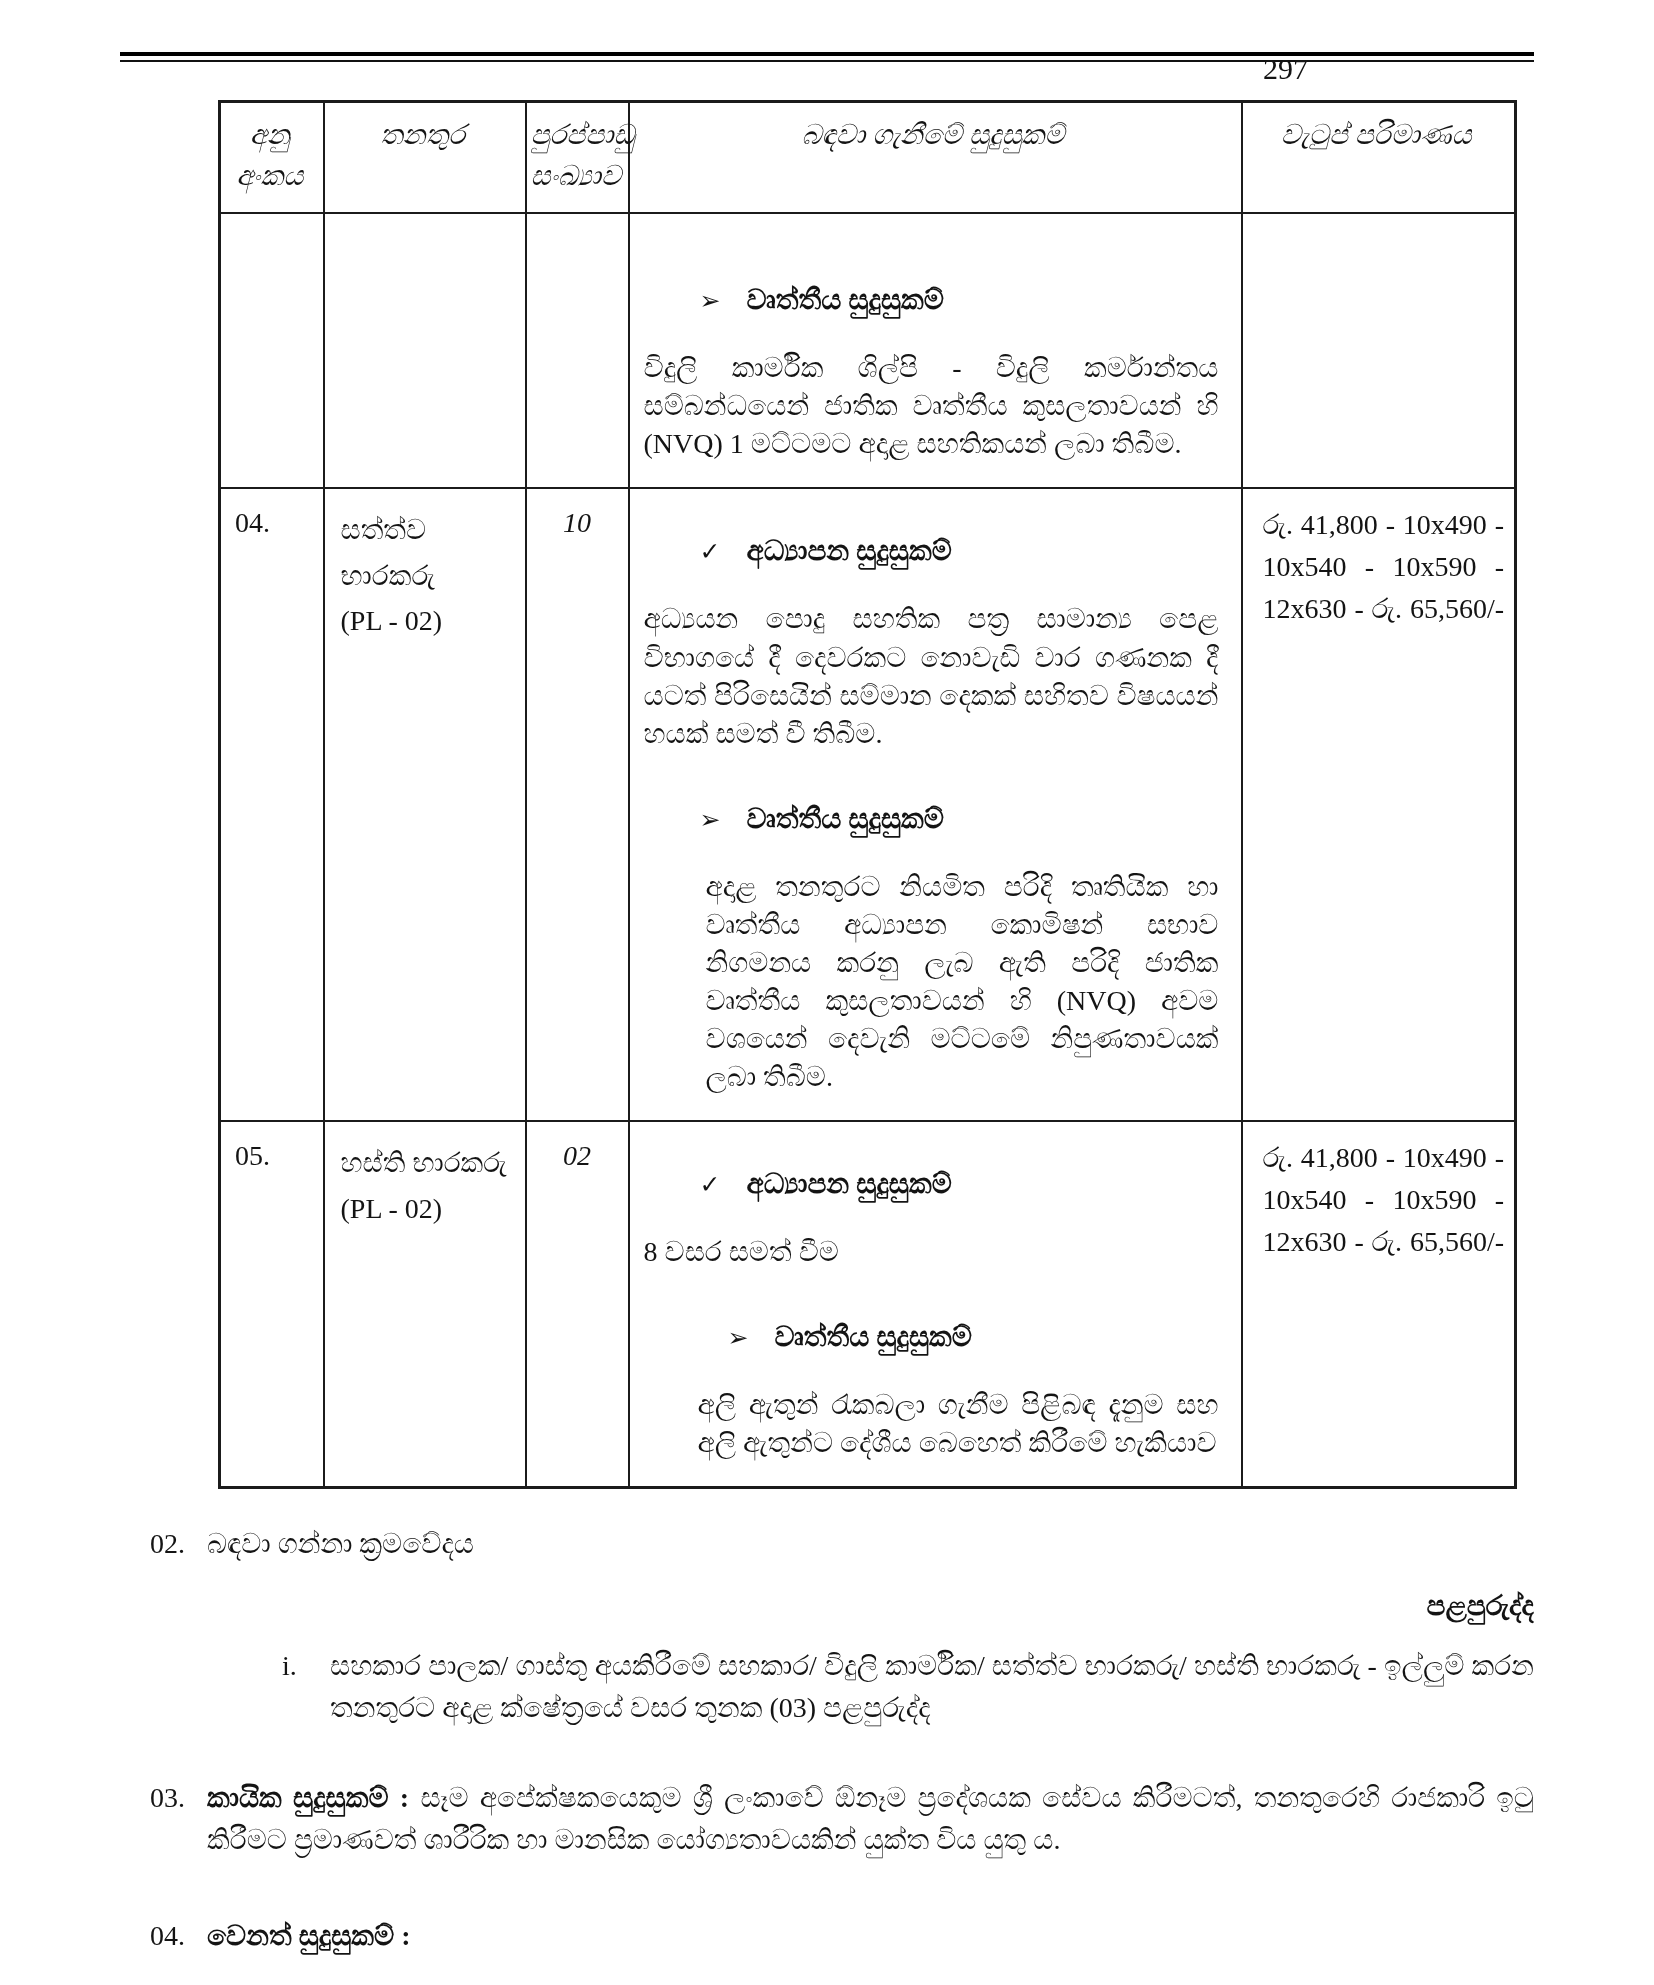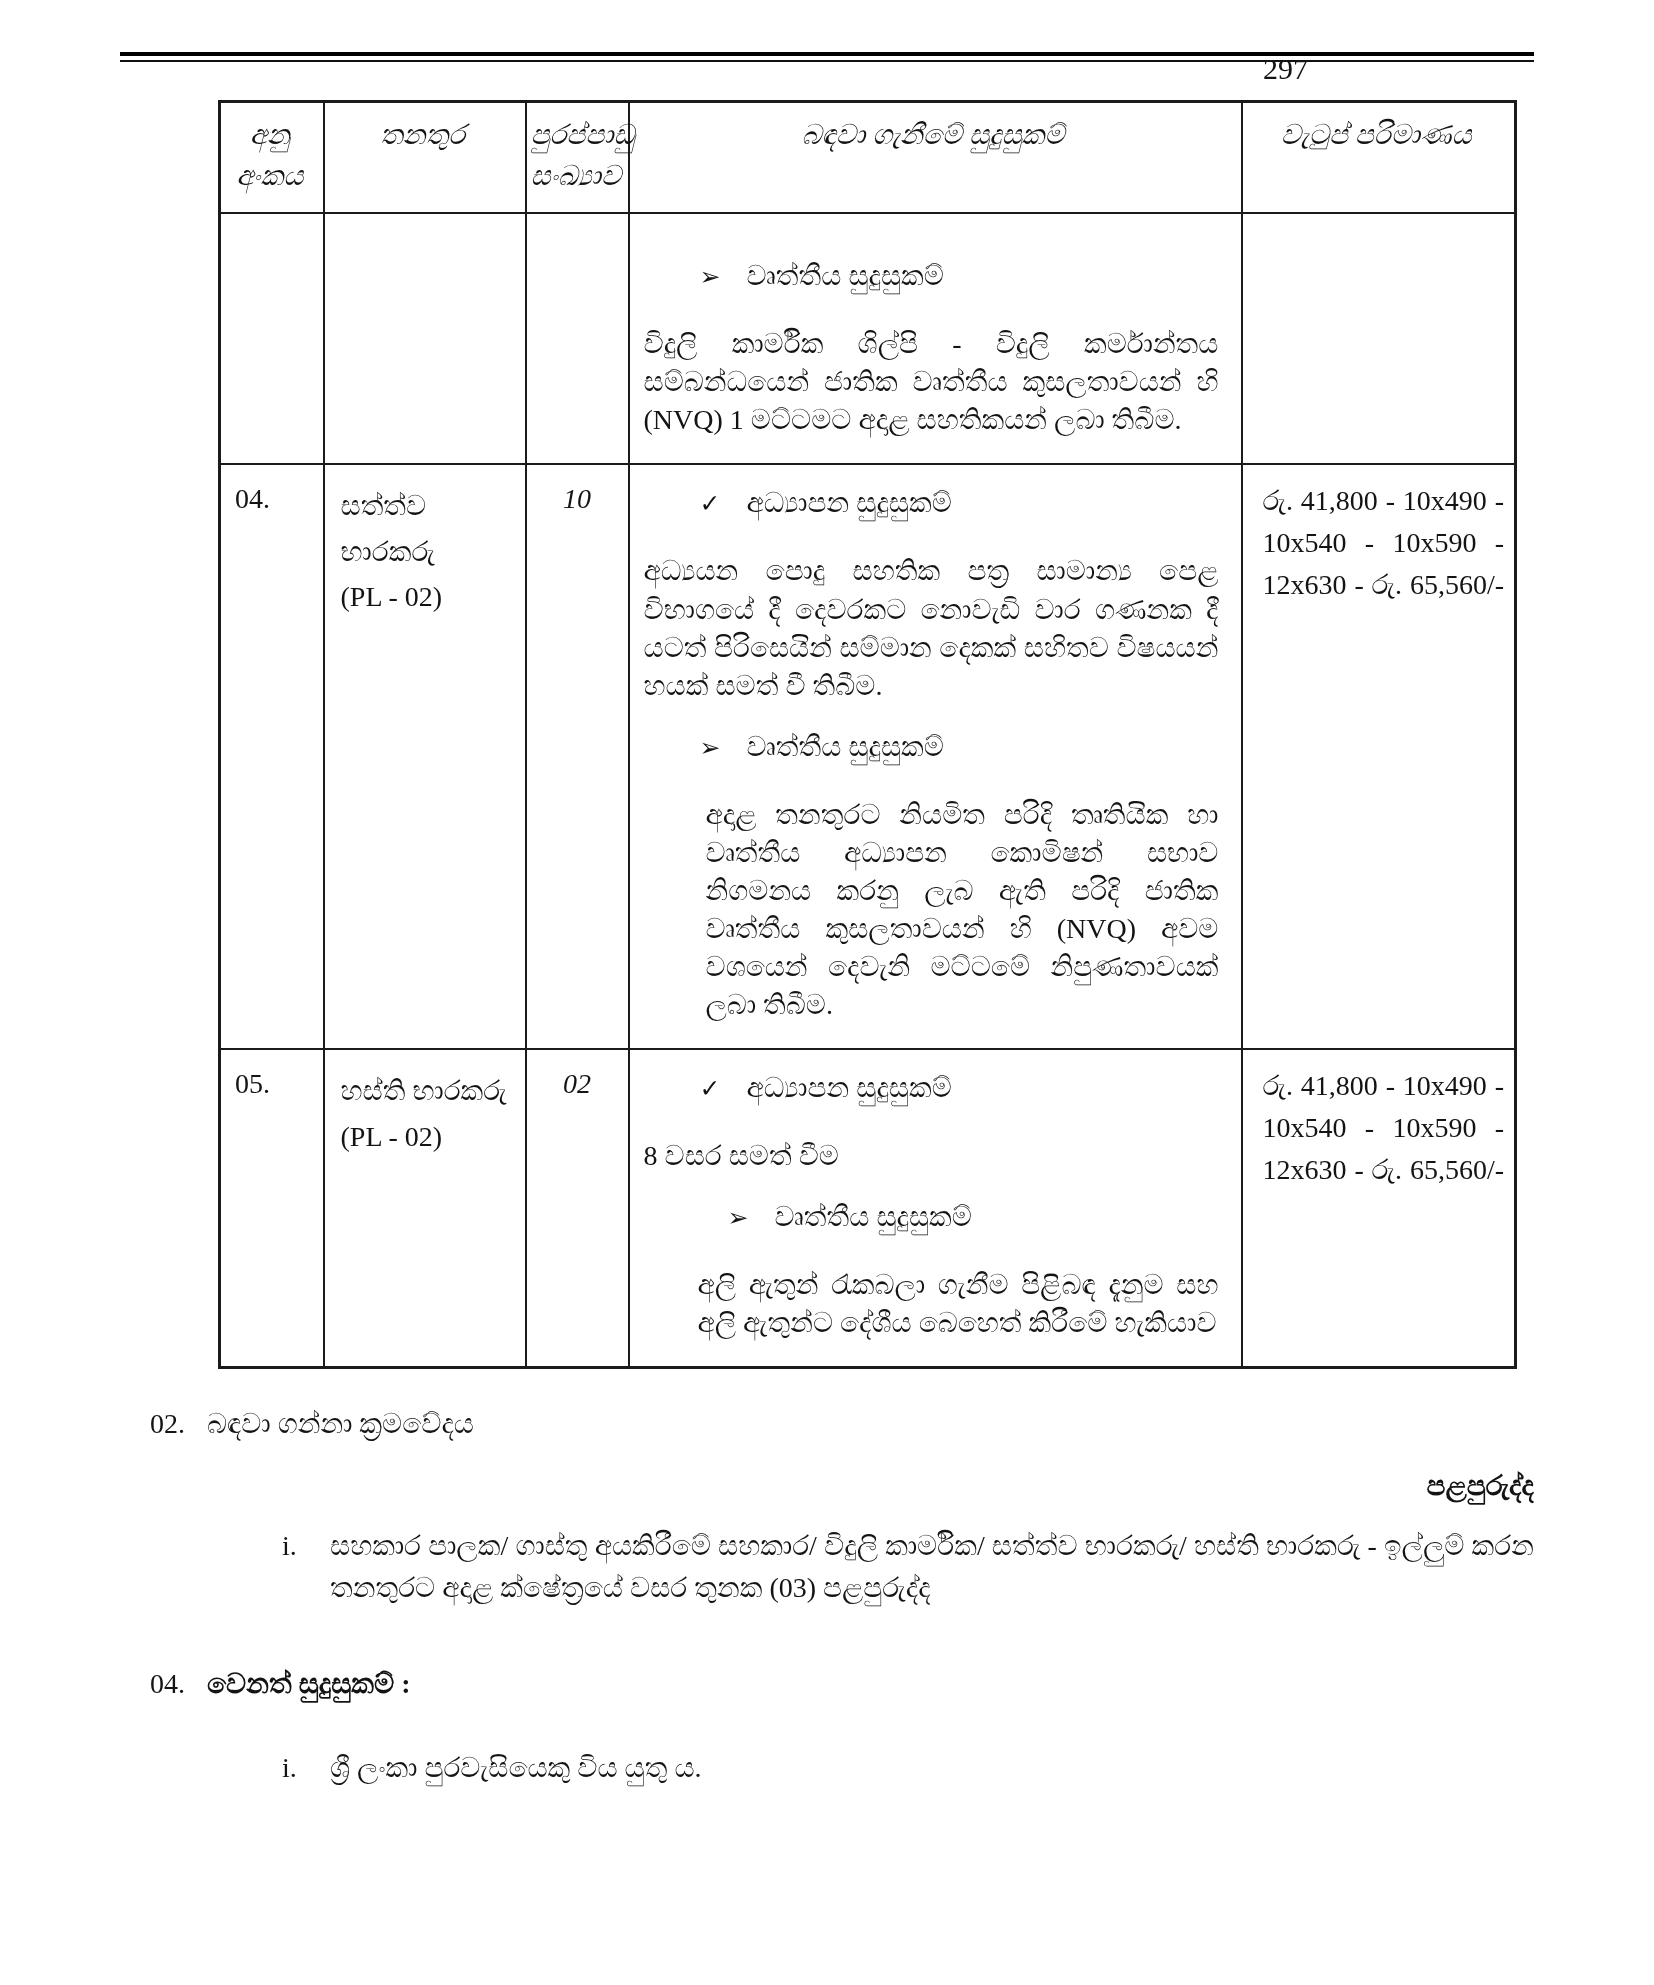--- a/index.html
+++ b/index.html
@@ -43,21 +43,21 @@
   td.serial{padding:18px 4px 0 14px;}
   td.pos{padding:18px 8px 16px 16px;line-height:1.62;}
   td.vac{padding:18px 0 0 0;text-align:center;font-style:italic;}
   td.qual{padding:22px 22px 24px 14px;}
   tr.rowA td.qual{padding-top:46px;}
   td.sal{padding:16px 10px 0 20px;line-height:1.42;}
   td.sal div{text-align:justify;text-align-last:justify;margin-bottom:2px;}
 
   .qh{display:flex;gap:26px;margin:26px 0 0 56px;align-items:baseline;}
   .qual .qh:first-child{margin-top:0;}
-  .qh .lbl{font-weight:normal;}
+  .qh .lbl{font-weight:bold;margin-top:24px;}
   .icon{font-family:"DejaVu Sans",sans-serif;font-size:25px;}
   .qp{margin-top:32px;text-align:justify;line-height:1.36;}
   .qp.ind{margin-left:62px;}
   .qh.ind2{margin-left:84px;}
   .qp.ind2{margin-left:54px;}
 
   
   .secs{margin:34px 0 0 150px;width:1384px;line-height:1.5;}
   .sec-row{display:flex;}
   .sec-num{width:57px;flex:none;}
@@ -190,20 +190,29 @@
         <span class="sec-num">02.</span>
         <div class="sec-body">බඳවා ගන්නා ක්‍රමවේදය</div>
       </div>
       <div class="sub-h">පළපුරුද්ද</div>
       <div class="li-row">
         <span class="li-marker">i.</span>
         <div class="li-text">සහකාර පාලක/ ගාස්තු අයකිරීමේ සහකාර/ විදුලි කාර්මික/ සත්ත්ව භාරකරු/ හස්ති භාරකරු - ඉල්ලුම් කරන තනතුරට අදාළ ක්ෂේත්‍රයේ වසර තුනක (03) පළපුරුද්ද</div>
       </div>
     </div>
 
+    <div class="s03">
+      <div class="sec-row">
+        <span class="sec-num">03.</span>
+        <div class="sec-body">
+          <span class="b">කායික සුදුසුකම් :</span>
+          <span>සෑම අපේක්ෂකයෙකුම ශ්‍රී ලංකාවේ ඕනෑම ප්‍රදේශයක සේවය කිරීමටත්, තනතුරෙහි රාජකාරි ඉටු කිරීමට ප්‍රමාණවත් ශාරීරික හා මානසික යෝග්‍යතාවයකින් යුක්ත විය යුතු ය.</span>
+        </div>
+      </div>
+    </div>
 
     <div class="s04">
       <div class="sec-row">
         <span class="sec-num">04.</span>
         <div class="sec-body b">වෙනත් සුදුසුකම් :</div>
       </div>
       <div class="li-row first">
         <span class="li-marker">i.</span>
         <div class="li-text">ශ්‍රී ලංකා පුරවැසියෙකු විය යුතු ය.</div>
       </div>

